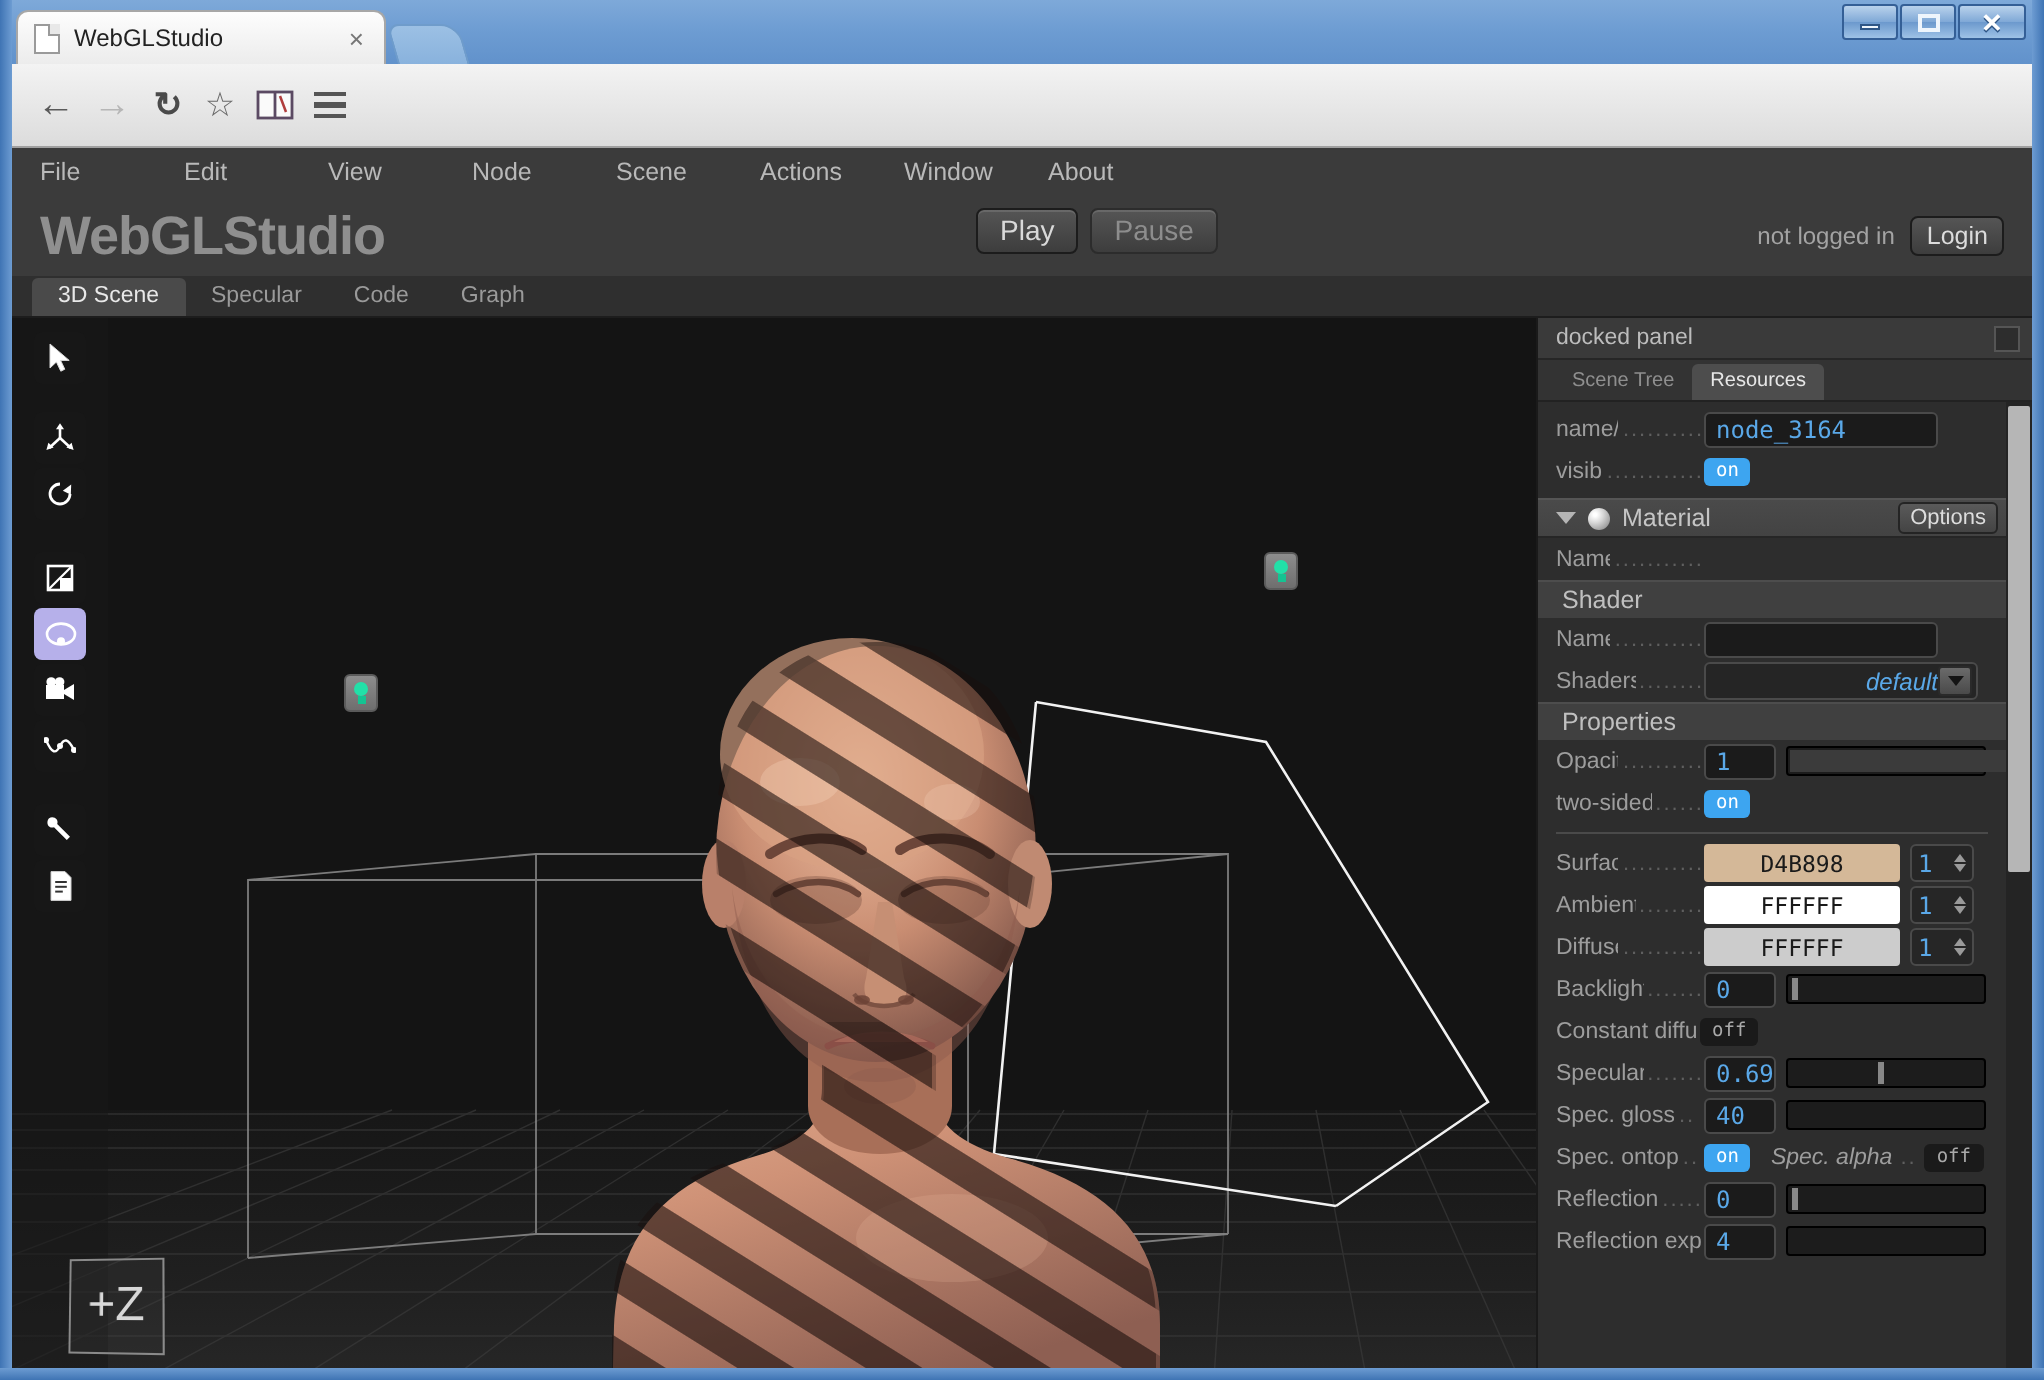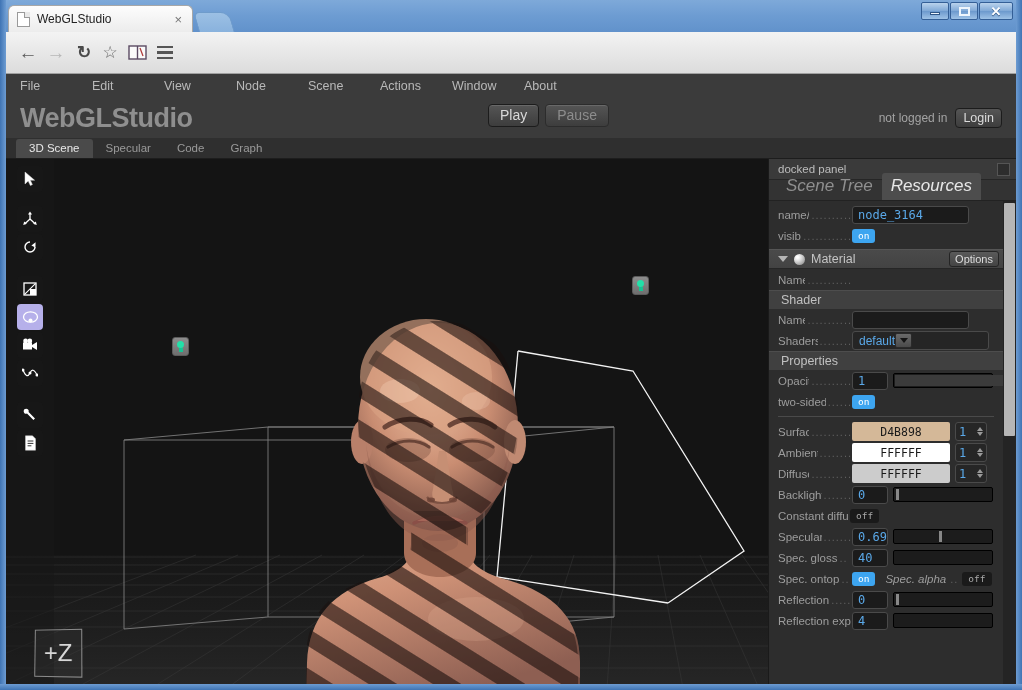--- a/index.html
+++ b/index.html
@@ -214,21 +214,21 @@
     height:21px; background:#3a3a3a; display:flex; align-items:center;
     padding: 0 6px 0 9px; justify-content:space-between;
     border-bottom:1px solid #262626;
   }
   .panel-head-title { color:#bcbcbc; font-size:11.5px; }
   .panel-pin { width:13px; height:13px; background:#2d2d2d; border:1px solid #555; }
   .panel-tabs {
     height:21px; background:#333; display:flex; align-items:flex-end;
     padding-left:8px; border-bottom:1px solid #222;
   }
-  .ptab { font-size:17px; color:#8f8f8f; padding:3px 9px 4px 9px; border-radius:3px 3px 0 0;font-style:italic;}
+  .ptab { font-size:10px; color:#8f8f8f; padding:3px 9px 4px 9px; border-radius:3px 3px 0 0;}
   .ptab.active { background:#4d4d4d; color:#e7e7e7; }
 
   .panel-scroll { position:relative; height:503px; overflow:hidden; }
   .panel-inner { width:234px; }
 
   .row { display:flex; align-items:center; height:21px; padding-left:9px; }
   .lbl {
     color:#9d9d9d; font-size:11.5px; white-space:nowrap;
     overflow:hidden;
   }
@@ -265,22 +265,22 @@
     background: linear-gradient(to bottom,#5a5a5a,#444); border:1px solid #242424;
     border-radius:3px; color:#ddd; font-size:11px; padding: 1px 5px;
   }
   .subhead {
     height:19px; background:#404040; color:#c0c0c0; font-size:12.5px;
     display:flex; align-items:center; padding-left:12px;
     border-top:1px solid #4d4d4d;
   }
   .select {
     width:137px; height:19px; background:#252525; border:1px solid #4a4a4a;
-    border-radius:3px; display:flex; align-items:center; justify-content:flex-start;
-    color:#5aa8e8; font-size:12px; padding-left:6px; padding-right:2px;
+    border-radius:3px; display:flex; align-items:center; justify-content:flex-end;
+    color:#5aa8e8; font-size:12px; padding-left:6px; padding-right:2px;font-style:italic;
   }
   .select .arrowbox {
     width:17px;height:15px; background: linear-gradient(to bottom,#6a6a6a,#4a4a4a);
     border:1px solid #2a2a2a; border-radius:2px;
     display:flex;align-items:center;justify-content:center;
   }
   .caret { width:0;height:0;border-left:4px solid transparent;border-right:4px solid transparent;
            border-top:5px solid #141414;}
   .num { width:36px; text-align:left; }
   .slider {

